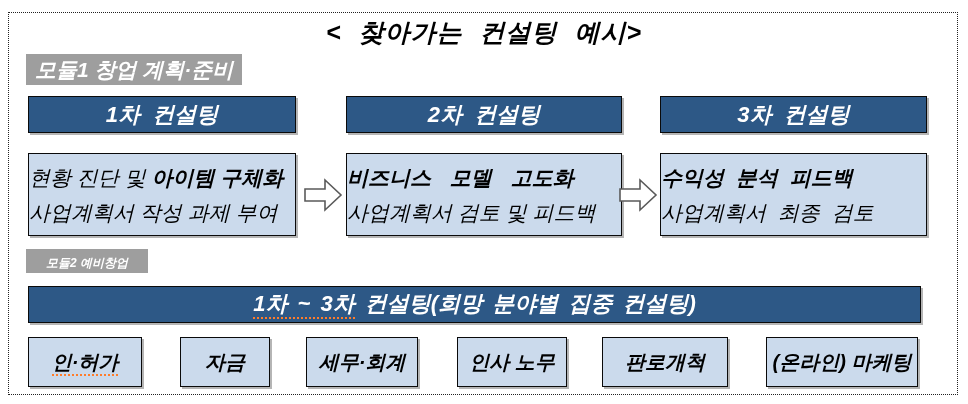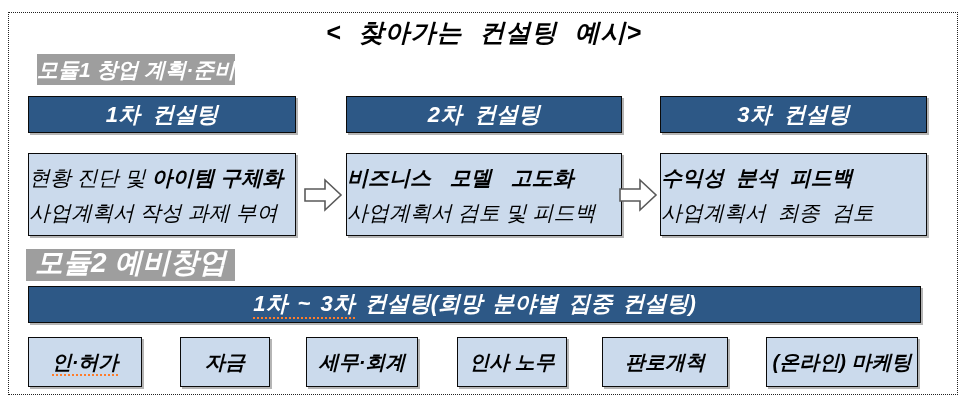--- a/index.html
+++ b/index.html
@@ -38,30 +38,30 @@
     letter-spacing: 1px;
   }
   .module-label {
     position: absolute;
     background: var(--label-gray);
     color: #fff;
     font-weight: bold;
     white-space: nowrap;
   }
   .module1-label {
-    left: 37px; top: 54px;
+    left: 26px; top: 54px;
     height: 31px; line-height: 31px;
     font-size: 21px;
-    padding: 0 0;
+    padding: 0 9px;
   }
   .module2-label {
     left: 26px; top: 249px;
-    height: 32px; line-height: 28px;
-    font-size: 28px;
-    padding: 0 9px;
+    height: 24px; line-height: 28px;
+    font-size: 12px;
+    padding: 0 20px;
   }
   .stage-header {
     position: absolute;
     top: 96px; height: 37px;
     background: var(--header-blue);
     border: 1px solid #0a0a0a;
     box-shadow: 2px 2px 0 rgba(90,90,90,0.45);
     color: #fff;
     font-size: 22px;
     font-weight: bold;

